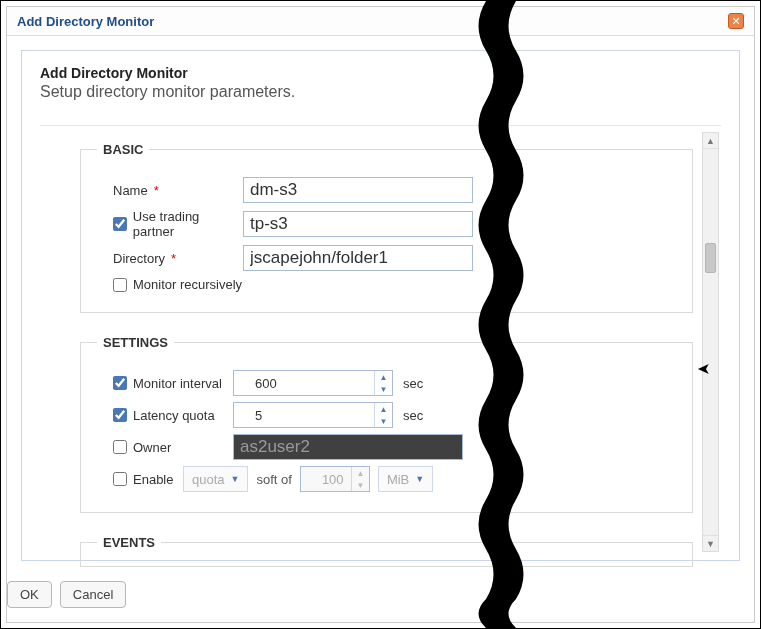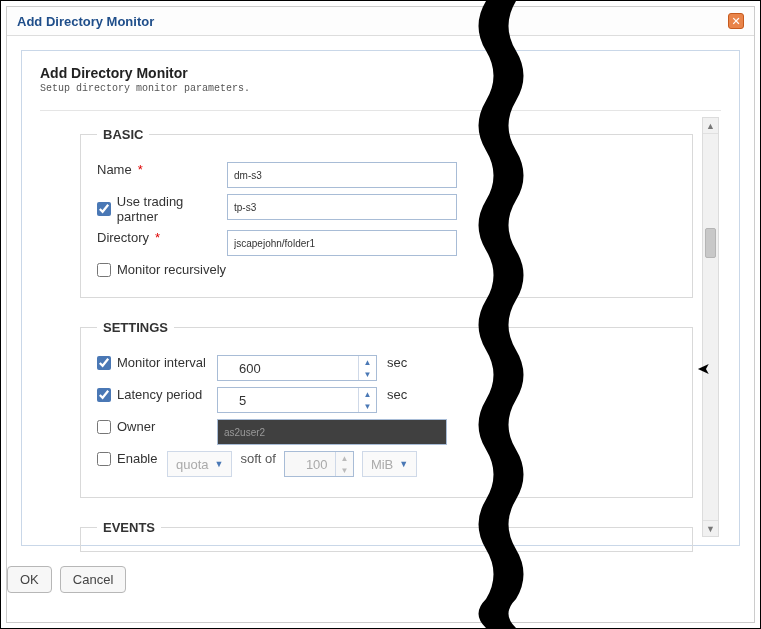--- a/index.html
+++ b/index.html
@@ -26,21 +26,21 @@
     background:#e9844a;
     border:1px solid #c65a1e;
     border-radius:3px;
     display:flex; align-items:center; justify-content:center;
     color:#fff; font-size:11px; line-height:1;
     cursor:pointer;
   }
   .body-wrap { padding:14px 14px 10px 14px; }
   .panel { border:1px solid #c9d7e8; padding:14px 18px 8px 18px; background:#fff; }
   .panel-title { font-weight:bold; font-size:14px; color:#222; margin:0 0 2px 0; }
-  .panel-sub { font-size:10px; color:#555; border-bottom:1px solid #e5e5e5; padding-bottom:16px; margin-bottom:6px;font-family:Liberation Mono, monospace; }
+  .panel-sub { font-size:16px; color:#555; border-bottom:1px solid #e5e5e5; padding-bottom:24px; margin-bottom:6px; }
   .scroll-area {
     position:relative;
     height:420px;
     padding:10px 28px 0 40px;
   }
   .vscroll {
     position:absolute; right:2px; top:0; bottom:0; width:17px;
     background:#f1f1f1; border:1px solid #dcdcdc;
   }
   .vscroll .arrow {
@@ -53,26 +53,26 @@
 
   fieldset.group {
     border:1px solid #d9d9d9;
     margin:0 0 22px 0;
     padding:14px 16px 14px 16px;
   }
   fieldset.group > legend {
     font-weight:bold; font-size:13px; color:#333;
     padding:0 6px;
   }
-  .row { display:flex; align-items:flex-start; margin:6px 0; }
+  .row { display:flex; align-items:center; margin:6px 16px; }
   .lbl { width:130px; display:flex; align-items:center; gap:6px; }
   .req { color:#d00; }
   .chk { width:14px; height:14px; accent-color:#4a78b5; margin:0; }
   .txt {
-    border:1px solid #a8bcd6; height:26px; font-size:10px;
+    border:1px solid #a8bcd6; height:26px; font-size:17px;
     padding:2px 6px; color:#333; background:#fff;
   }
   .txt.wide { width:230px; }
   .txt.disabled { background:#404040; color:#999; }
   .spinner {
     position:relative; display:inline-block;
   }
   .spinner input {
     border:1px solid #a8bcd6; height:26px; width:160px;
     padding:2px 22px 2px 21px; font-size:13px; color:#333;
@@ -189,21 +189,21 @@
                 <div>▲</div>
                 <div>▼</div>
               </span>
             </span>
             <span class="unit">sec</span>
           </div>
 
           <div class="row">
             <div class="lbl" style="width:120px;">
               <input type="checkbox" class="chk" checked="" style="">
-              <span>Latency period</span>
+              <span>Latency quota</span>
             </div>
             <span class="spinner">
               <input value="5" style="">
               <span class="stepper">
                 <div>▲</div>
                 <div>▼</div>
               </span>
             </span>
             <span class="unit">sec</span>
           </div>

